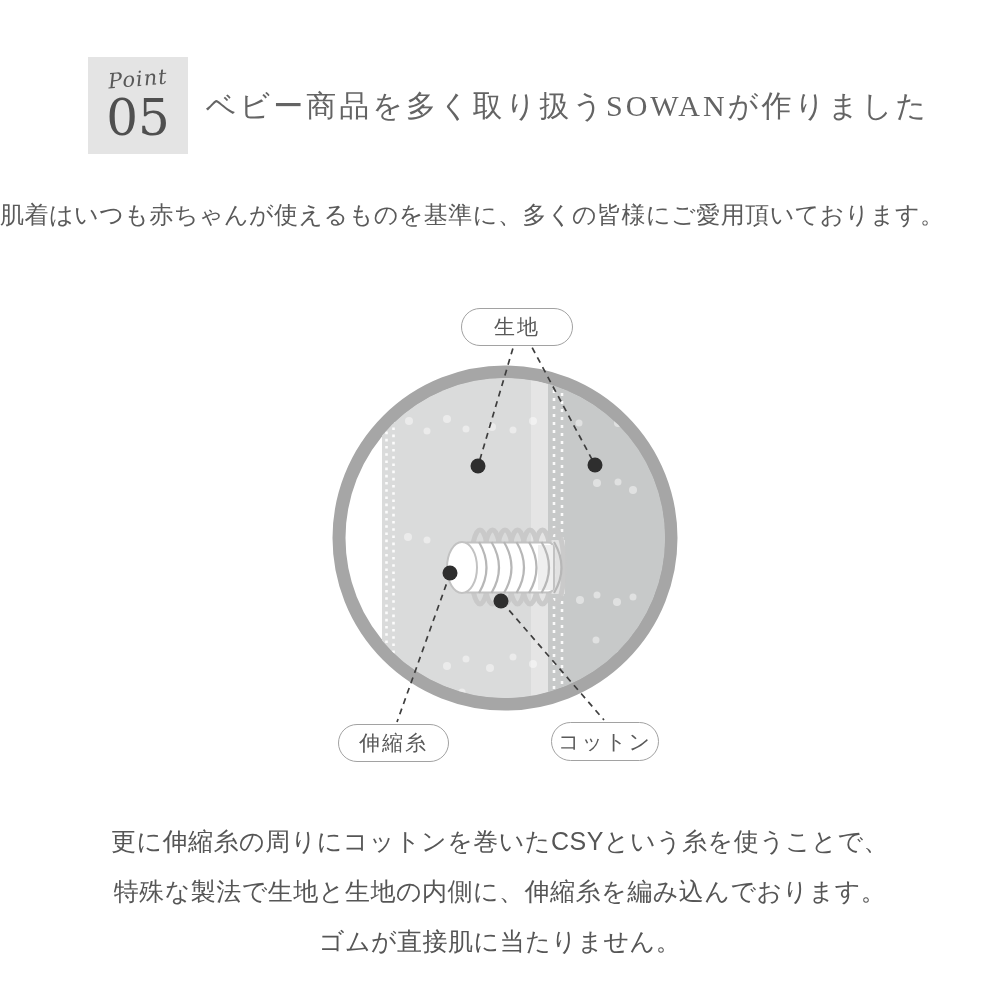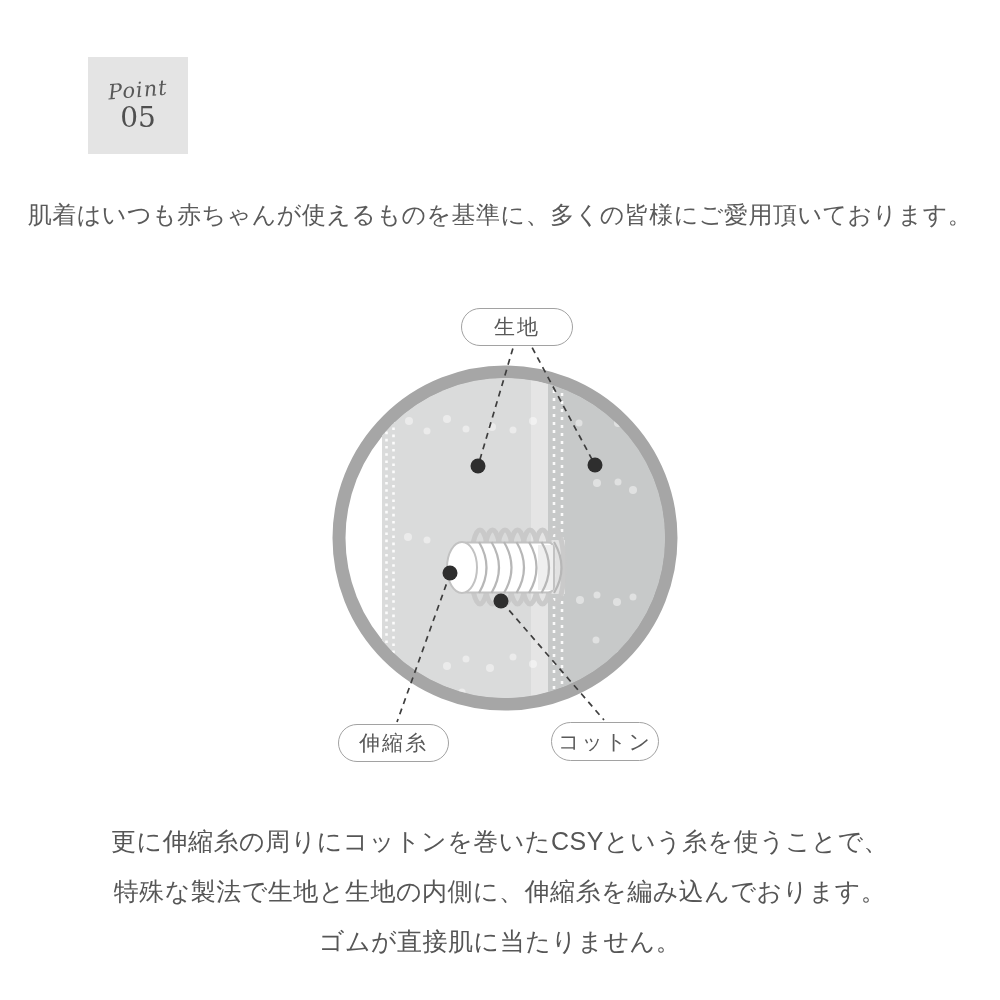--- a/index.html
+++ b/index.html
@@ -23,40 +23,39 @@
     font-family:"DejaVu Serif", serif;
     font-style:italic;
     font-size:21px;
     letter-spacing:1px;
     color:#585858;
     transform:rotate(-5deg);
     line-height:1;
   }
   .point-number {
     font-family:"DejaVu Serif", serif;
-    font-size:28px;
+    font-size:50px;
     line-height:1;
     color:#4f4f4f;
     margin-top:3px;
   }
 
   
   .title {
     position:absolute; left:150px; right:15px; top:86px;
     text-align:center;
     font-family:"Liberation Serif", serif;
     font-weight:500;
     font-size:30px;
     letter-spacing:3px;
     color:#646464;
     white-space:nowrap;
   }
   .subtitle {
     position:absolute; left:0; right:0; top:199px;
-    text-align:center;
     font-size:24px;
     letter-spacing:0.5px;
     color:#5a5a5a;
     white-space:nowrap;
   }
 
   
   .diagram-svg { position:absolute; left:0; top:0; }
   .pill {
     position:absolute;
@@ -86,20 +85,21 @@
 </head>
 <body>
 
 <div class="page">
 
   <div class="point-badge">
     <div class="point-word">Point</div>
     <div class="point-number">05</div>
   </div>
 
+  <h1 class="title">ベビー商品を多く取り扱うSOWANが作りました</h1>
   <p class="subtitle">肌着はいつも赤ちゃんが使えるものを基準に、多くの皆様にご愛用頂いております。</p>
 
   <svg class="diagram-svg" width="1000" height="1000" viewBox="0 0 1000 1000" aria-hidden="true">
     <defs>
       <clipPath id="circleClip">
           <circle cx="505" cy="538" r="160"></circle>
         </clipPath>
     </defs>
 
     <circle cx="505" cy="538" r="166" fill="#ffffff" stroke="#a6a6a6" stroke-width="13"></circle>

